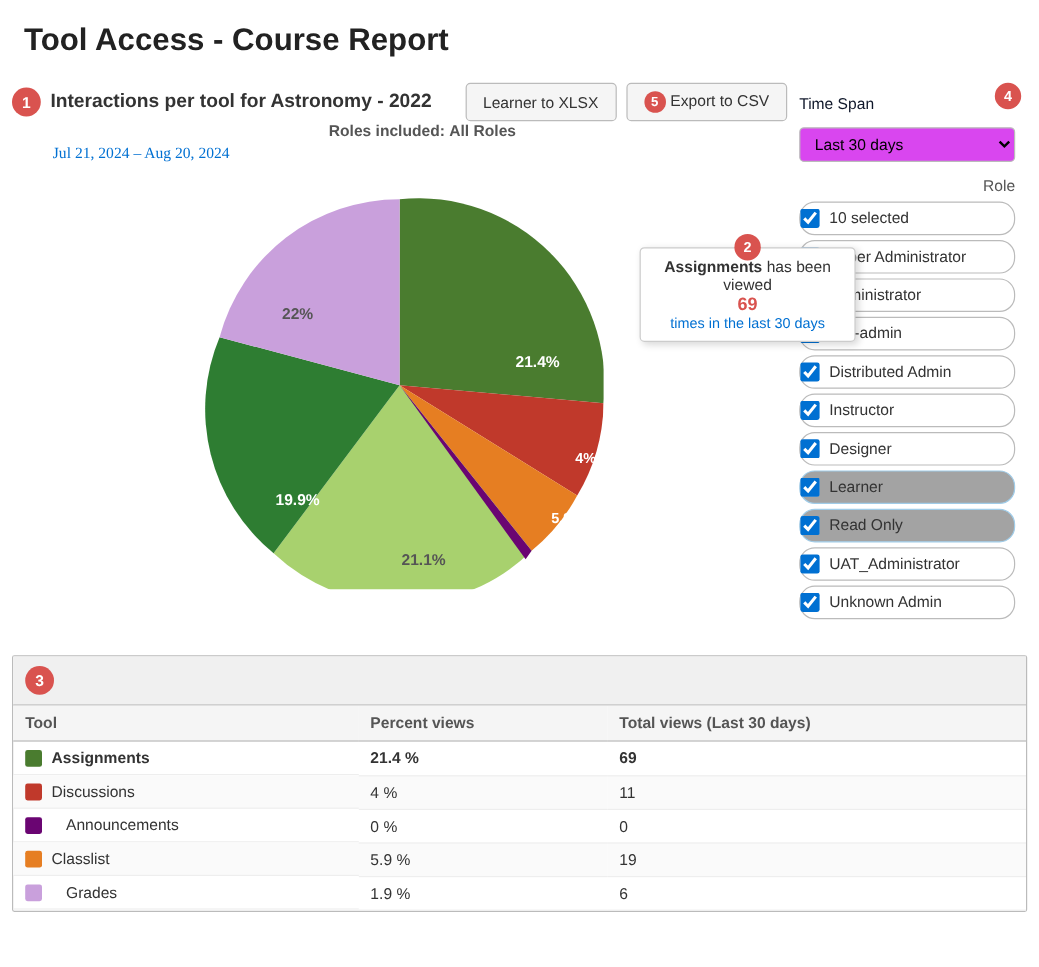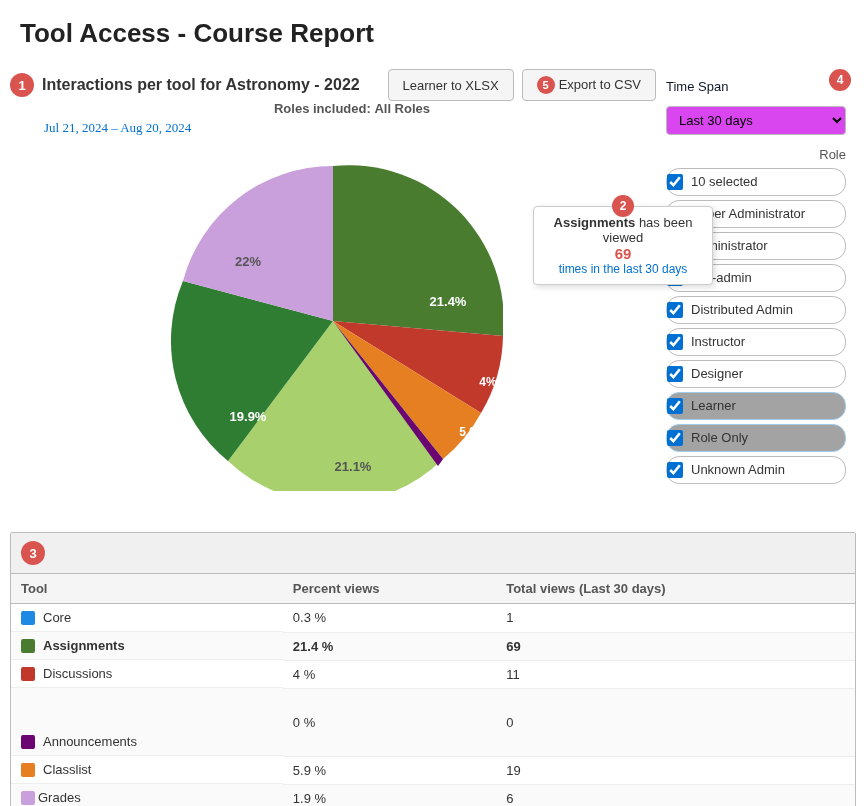--- a/index.html
+++ b/index.html
@@ -163,21 +163,25 @@
         <div class="role-item">
           <input type="checkbox" checked="" style="">
           <label>Designer</label>
         </div>
         <div class="role-item highlighted">
           <input type="checkbox" checked="" style="">
           <label>Learner</label>
         </div>
         <div class="role-item highlighted">
           <input type="checkbox" checked="" style="">
-          <label>Role Only</label>
+          <label>Read Only</label>
+        </div>
+        <div class="role-item">
+          <input type="checkbox" checked="" style="">
+          <label>UAT_Administrator</label>
         </div>
         <div class="role-item">
           <input type="checkbox" checked="" style="">
           <label>Unknown Admin</label>
         </div>
       </div>
   </div>
 </div>
 
 <div class="table-section">
@@ -186,62 +190,54 @@
   </div>
   <table>
     <thead>
       <tr>
         <th>Tool</th>
         <th>Percent views</th>
         <th>Total views (Last 30 days)</th>
       </tr>
     </thead>
     <tbody id="table-body">
-    <tr>
-          <td style="display: flex; align-items: center; gap: 8px;">
-            <span class="color-dot" style="background: rgb(30, 136, 229);"></span>
-            <span>Core</span>
-          </td>
-          <td>0.3 %</td>
-          <td>1</td>
-        </tr>
         <tr>
           <td style="display: flex; align-items: center; gap: 8px;">
             <span class="color-dot" style="background: rgb(74, 124, 47);"></span>
             <span style="font-weight: bold;">Assignments</span>
           </td>
           <td style="font-weight: bold;">21.4 %</td>
           <td style="font-weight: bold;">69</td>
         </tr>
         <tr>
           <td style="display: flex; align-items: center; gap: 8px;">
             <span class="color-dot" style="background: rgb(192, 57, 43);"></span>
             <span>Discussions</span>
           </td>
           <td>4 %</td>
           <td>11</td>
         </tr>
         <tr>
-          <td style="display: flex; align-items: center; gap: 8px; margin-top: 40px;">
+          <td style="display: flex; align-items: center; gap: 20px;">
             <span class="color-dot" style="background: rgb(106, 5, 114);"></span>
             <span>Announcements</span>
           </td>
           <td>0 %</td>
           <td>0</td>
         </tr>
         <tr>
           <td style="display: flex; align-items: center; gap: 8px;">
             <span class="color-dot" style="background: rgb(230, 126, 34);"></span>
             <span>Classlist</span>
           </td>
           <td>5.9 %</td>
           <td>19</td>
         </tr>
         <tr>
-          <td style="display: flex; align-items: flex-end; gap: 3px;">
+          <td style="display: flex; align-items: flex-end; gap: 20px;">
             <span class="color-dot" style="background: rgb(201, 160, 220);"></span>
             <span>Grades</span>
           </td>
           <td>1.9 %</td>
           <td>6</td>
         </tr>
       </tbody>
   </table>
 </div>
 

